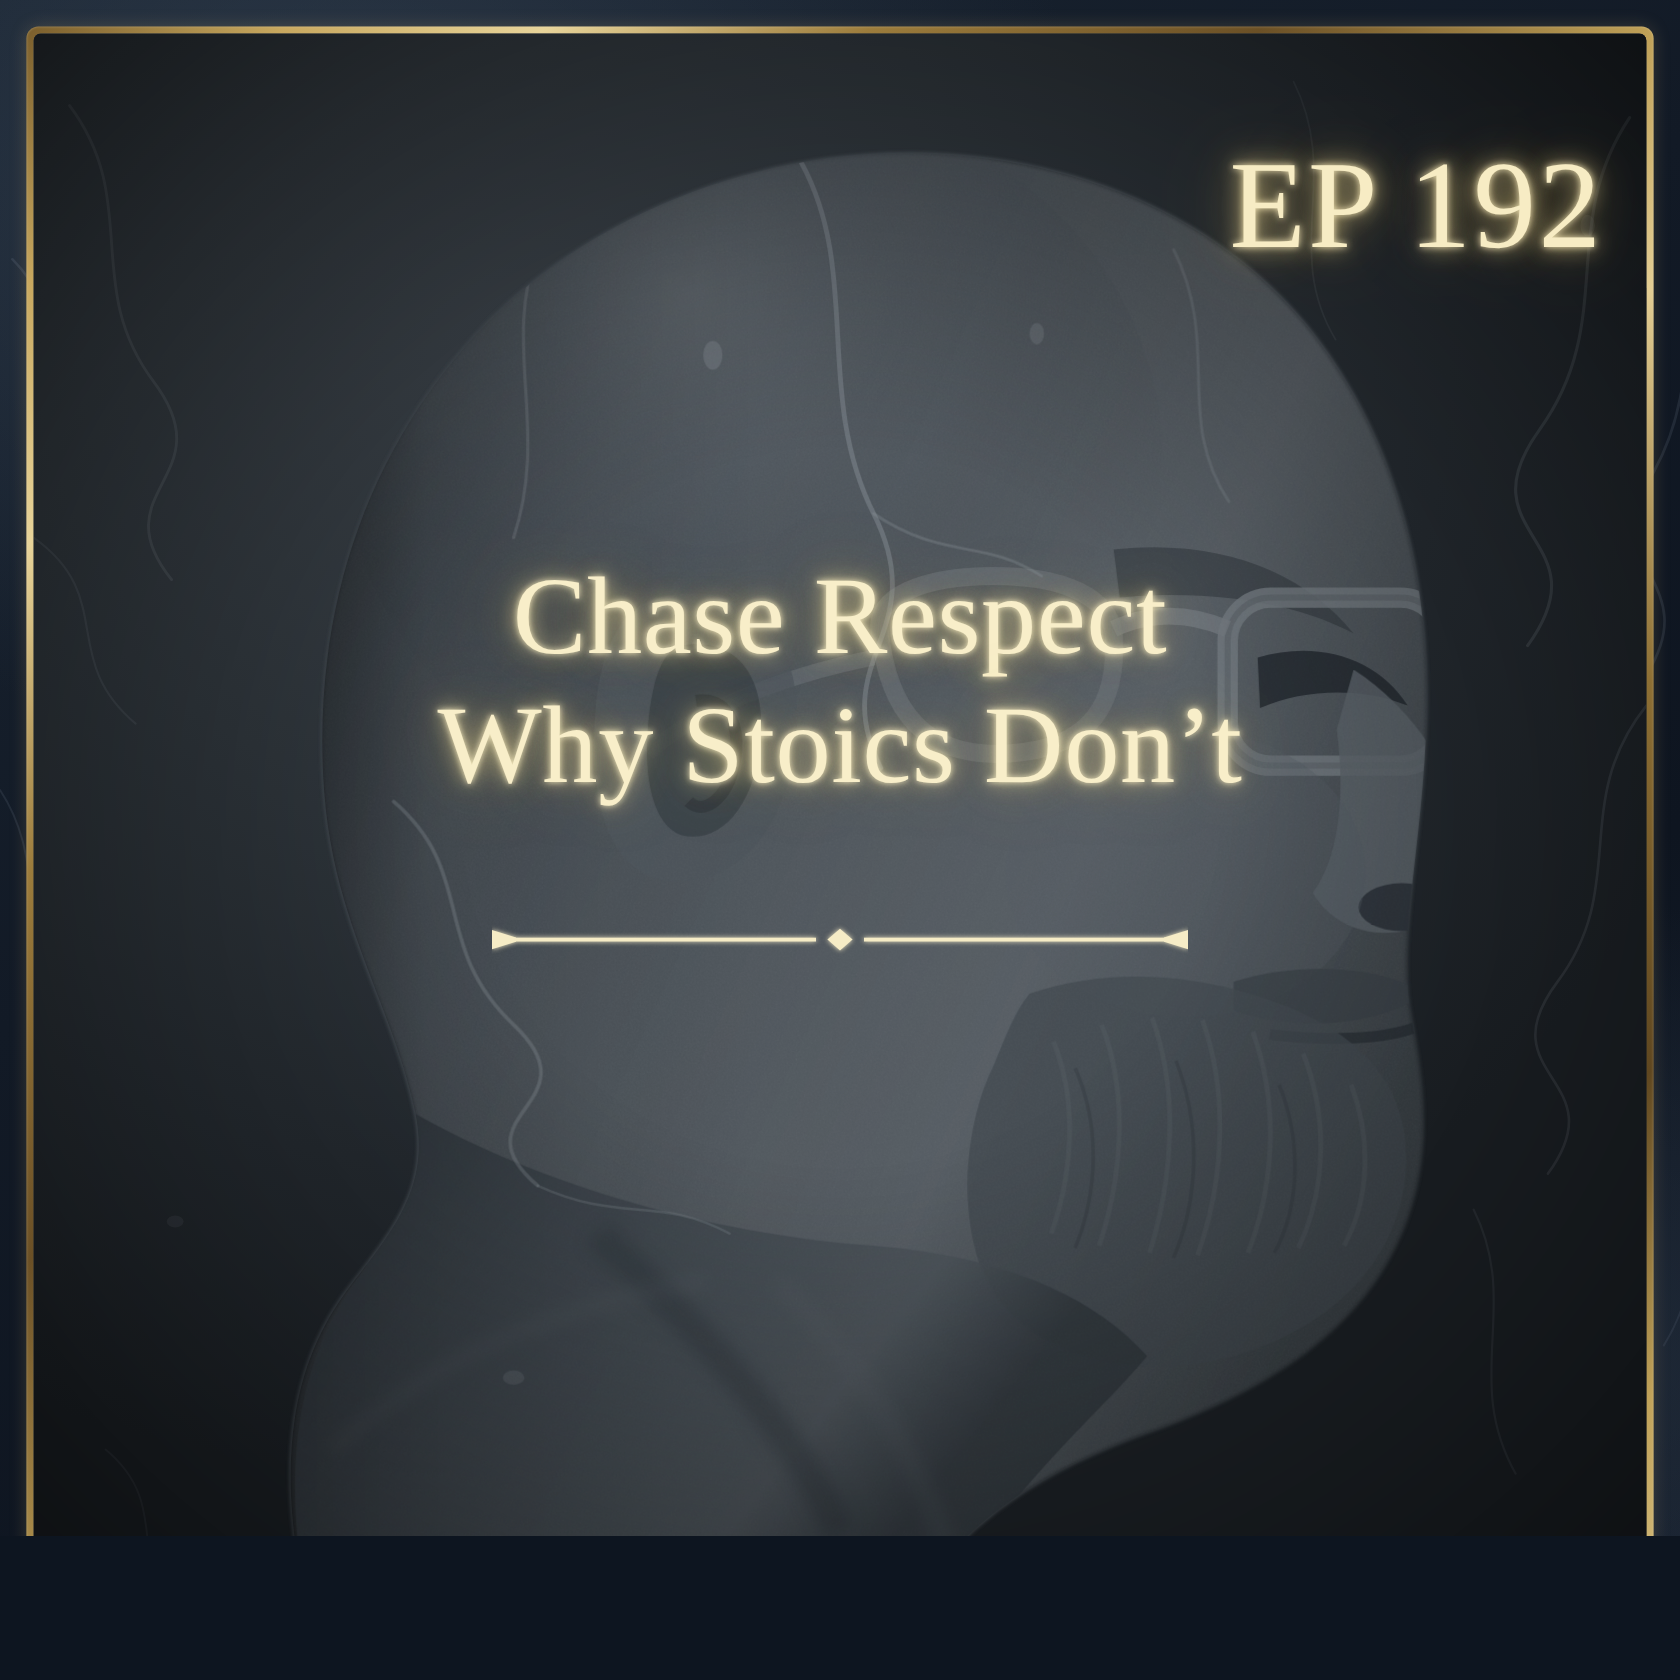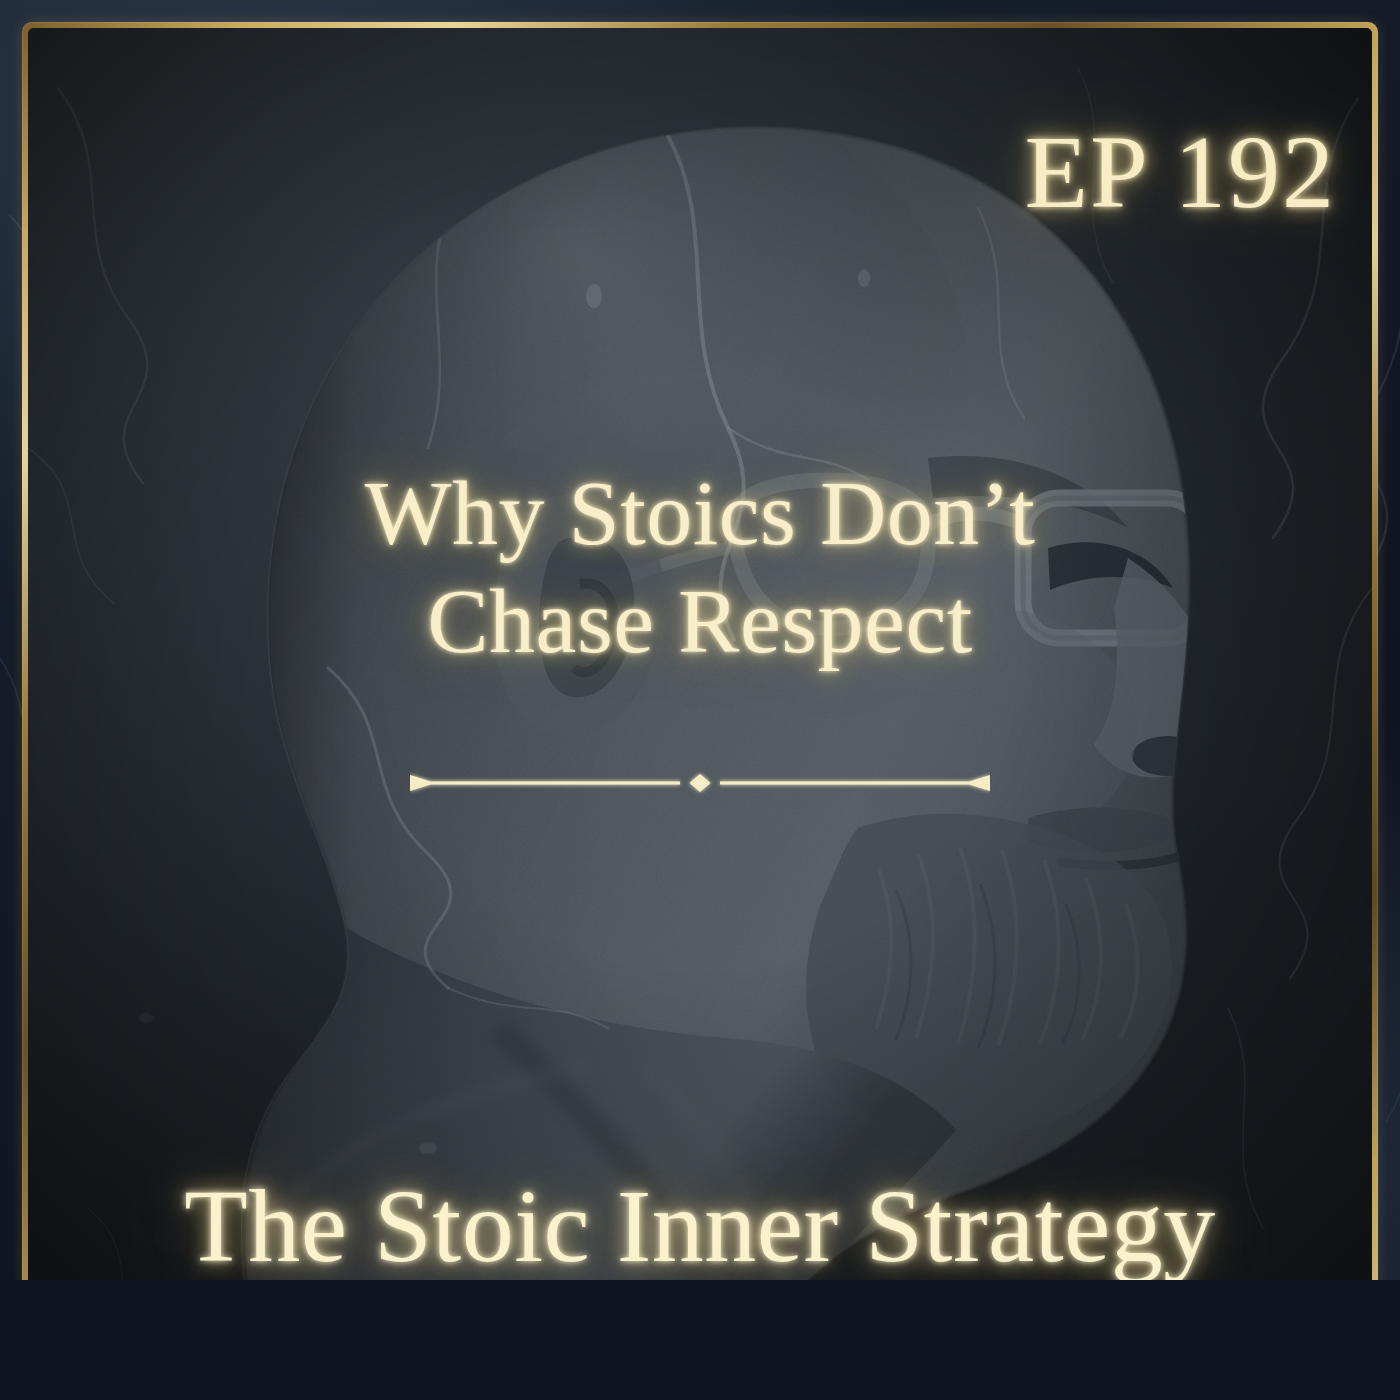--- a/index.html
+++ b/index.html
@@ -393,22 +393,22 @@
       </svg>
     </div>
 
     <div class="panel-vignette"></div>
 
     <div class="content">
 
       <div class="ep-badge">EP 192</div>
 
       <div class="title-block">
+        <div class="ep-title">Chase Respect</div>
         <div class="ep-title">Why Stoics Don’t</div>
-        <div class="ep-title">Chase Respect</div>
       </div>
 
       <svg class="divider" viewBox="0 0 580 34">
         <defs>
           <filter id="divGlow" x="-40%" y="-250%" width="180%" height="600%">
             <feGaussianBlur stdDeviation="2.2" result="b"></feGaussianBlur>
             <feMerge>
               <feMergeNode in="b"></feMergeNode>
               <feMergeNode in="SourceGraphic"></feMergeNode>
             </feMerge>
@@ -422,17 +422,16 @@
 
           <path d="M290 8 L300.5 17 L290 26 L279.5 17 Z"></path>
 
           <rect x="310" y="15.4" width="251" height="3.2"></rect>
 
           <path d="M580 9 L560 15.2 L560 18.8 L580 25 Z"></path>
         </g>
       </svg>
 
 
-      <div class="show-title">The Stoic Inner Strategy</div>
 
     </div>
   </div>
 </div>
 
 </body></html>

